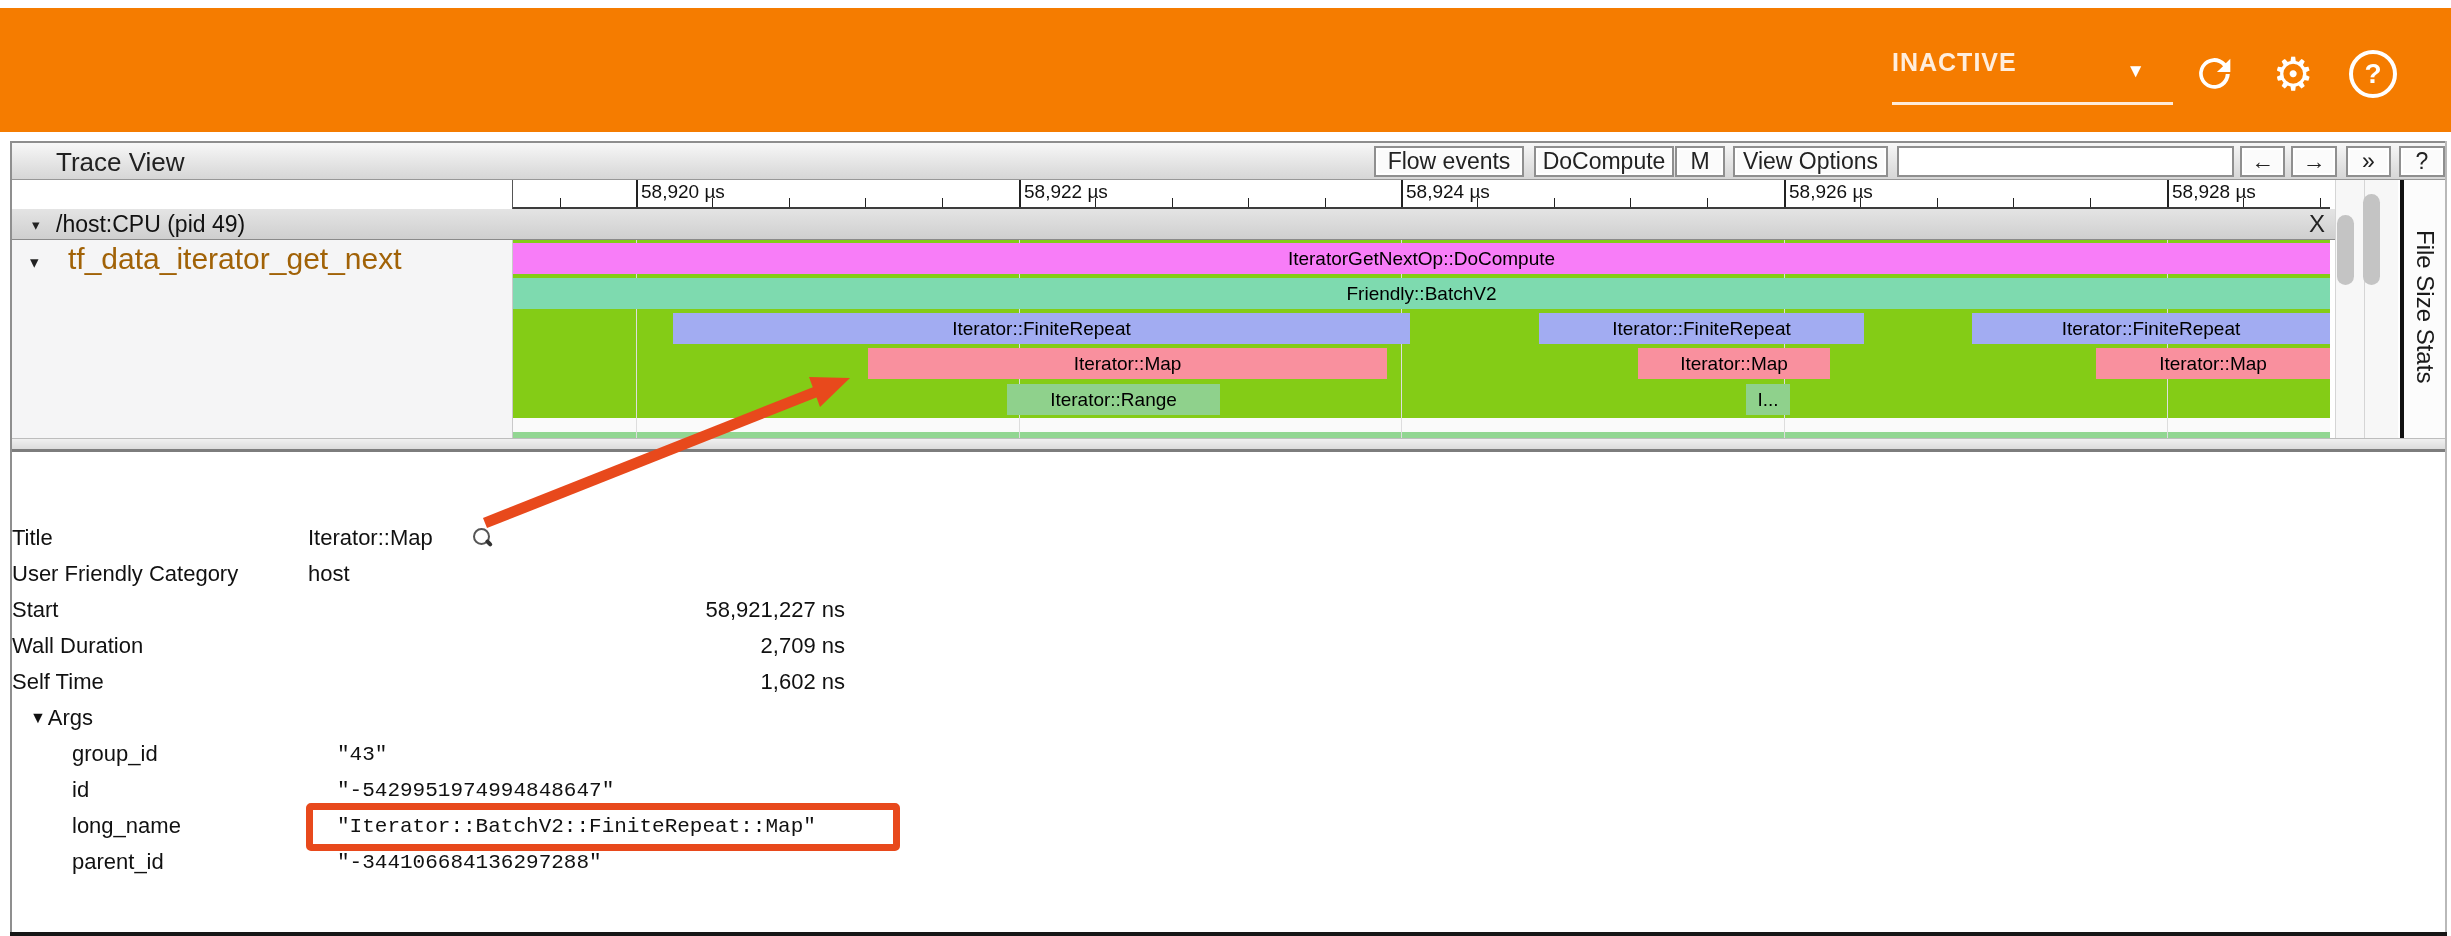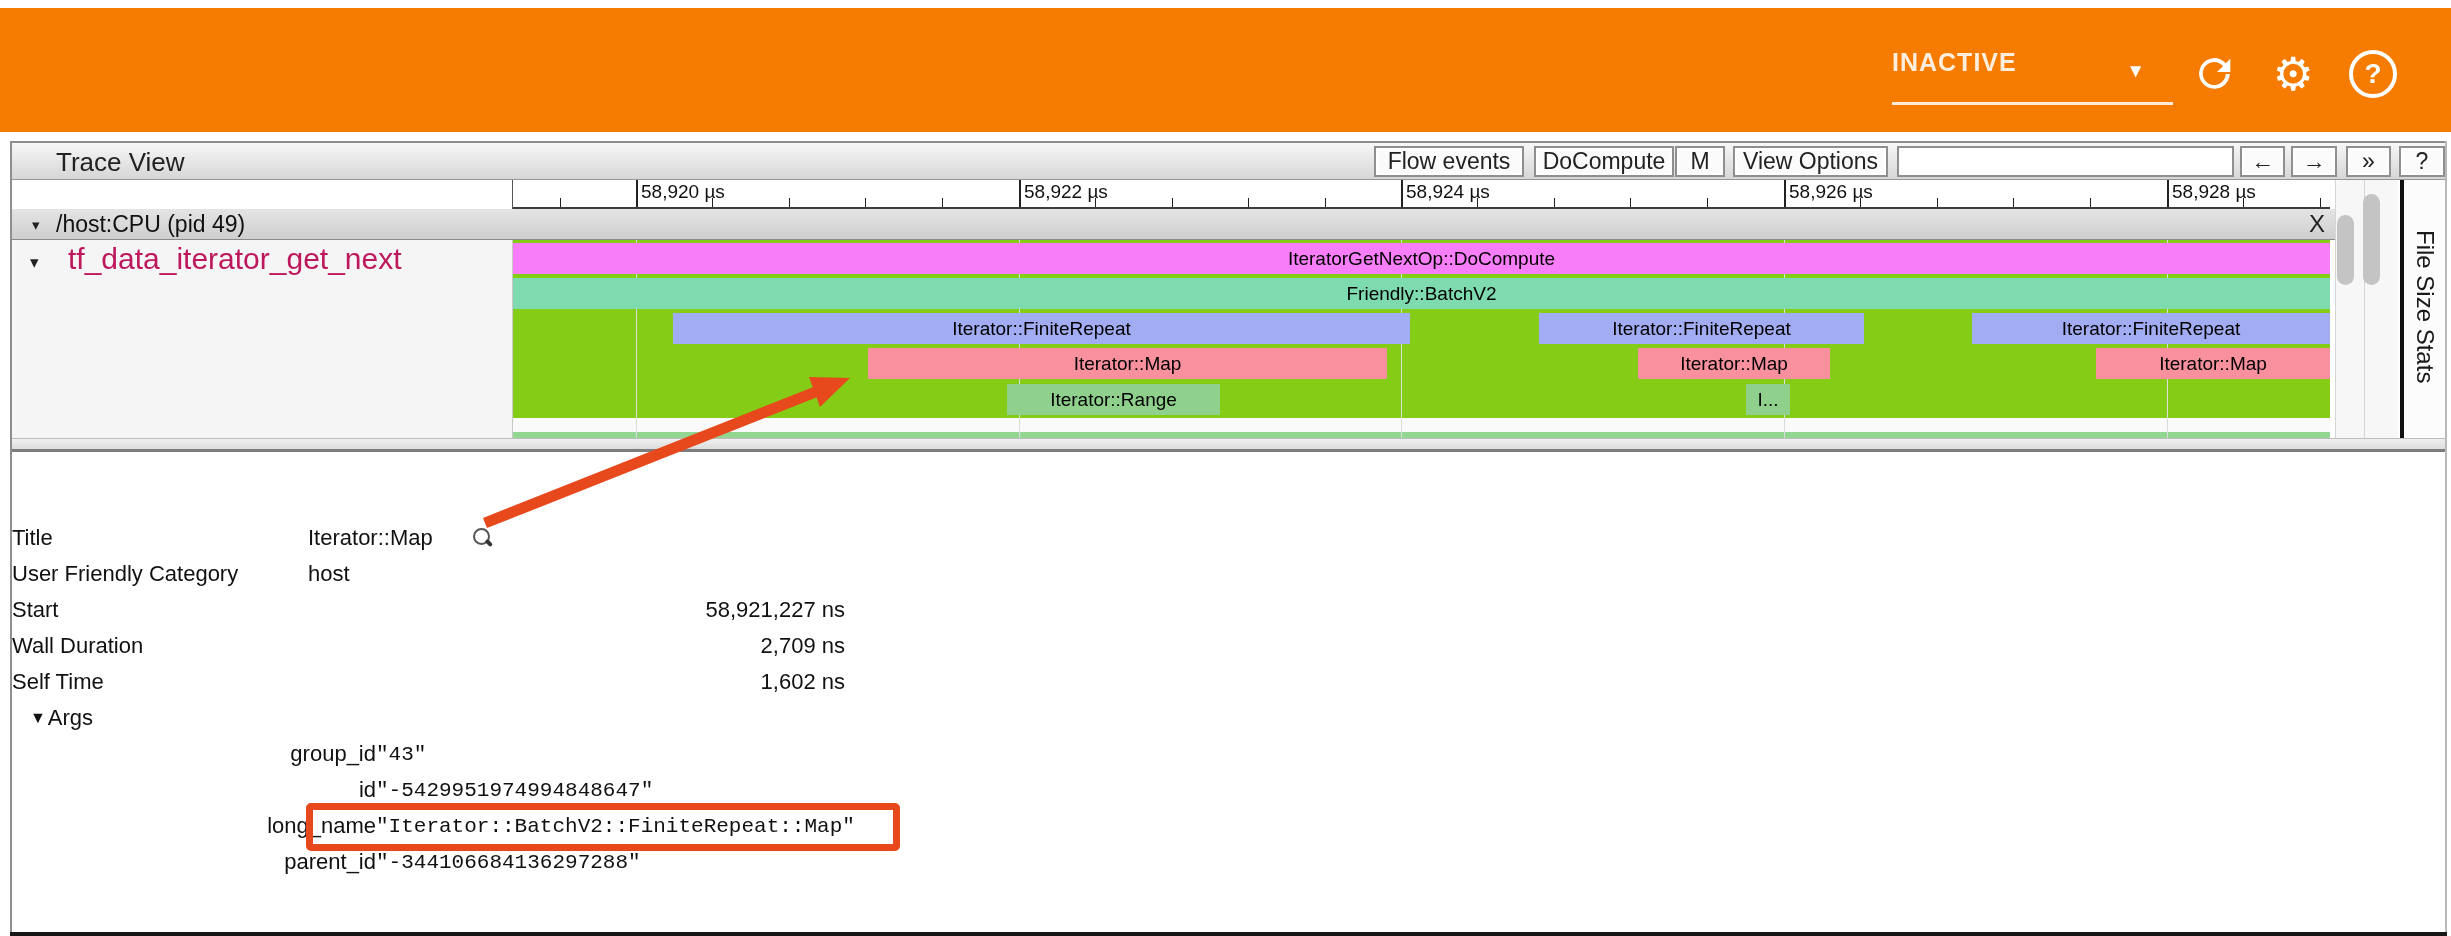--- a/index.html
+++ b/index.html
@@ -38,21 +38,21 @@
   .procrow{position:absolute;left:0;top:68px;width:2323px;height:31px;box-sizing:border-box;background:linear-gradient(#e4e4e4,#cfcfcf);
            border-bottom:1px solid #8a8a8a;}
   .procrow .tri{position:absolute;left:20px;top:7px;font-size:15px;color:#222;cursor:pointer;}
   .procrow .lbl{position:absolute;left:44px;top:2px;font-size:23px;color:#111;}
   .proc-close{position:absolute;left:2290px;top:1px;width:30px;height:28px;font-size:24px;color:#222;
               display:flex;align-items:center;justify-content:center;cursor:pointer;}
   
   .track{position:absolute;left:0;top:99px;width:2323px;height:198px;}
   .track-labelcol{position:absolute;left:0;top:0;width:501px;height:198px;background:#F5F5F6;border-right:1px solid #c9c9c9;box-sizing:border-box;}
   .track-labelcol .tri{position:absolute;left:18px;top:12px;font-size:17px;color:#222;cursor:pointer;}
-  .track-labelcol .lbl{position:absolute;left:56px;top:2px;font-size:30px;color:#be185d;}
+  .track-labelcol .lbl{position:absolute;left:56px;top:2px;font-size:30px;color:#a16207;}
   .lanes{position:absolute;left:501px;top:0;width:1817px;height:198px;background:#84cc16;overflow:hidden;}
   .gridline{position:absolute;top:0;width:1px;height:198px;background:#DDDDDD;}
   .slice{position:absolute;height:31px;font-size:19px;color:#000;text-align:center;line-height:31px;
          overflow:hidden;white-space:nowrap;cursor:pointer;}
   .lane-white{position:absolute;left:0;top:178px;width:1817px;height:14px;background:#FAFAFA;}
   .lane-overview{position:absolute;left:0;top:192px;width:1817px;height:6px;background:#92D692;}
   
   .gutters{position:absolute;left:2323px;top:39px;width:63px;height:258px;background:#F7F7F7;border-left:1px solid #d5d5d5;box-sizing:border-box;}
   .gutter-split{position:absolute;left:2352px;top:39px;width:1px;height:258px;background:#d5d5d5;}
   .pill{position:absolute;width:17px;border-radius:9px;background:#c4c4c4;cursor:pointer;}
@@ -70,21 +70,21 @@
         display:flex;align-items:center;justify-content:center;font-size:22px;cursor:pointer;}
   .dbody{position:absolute;left:0;top:367px;width:2433px;height:424px;background:#fff;padding-top:12px;box-sizing:border-box;}
   .drow{display:flex;align-items:center;height:36px;}
   .dlabel{width:296px;font-size:22px;color:#111;flex:none;}
   .dvalue{width:537px;font-size:22px;color:#111;flex:none;display:flex;align-items:center;}
   .dvalue.num{display:block;text-align:right;}
   .dvalue.mono{font-family:"Liberation Mono","DejaVu Sans Mono",monospace;font-size:21px;}
   .args-head{display:flex;align-items:center;height:36px;padding-left:18px;font-size:22px;}
   .args-head .tri{font-size:16px;margin-right:2px;cursor:pointer;}
   .drow.arg .dlabel{width:265px;}
-  .drow.arg{padding-left:99px;text-align:right;}
+  .drow.arg{padding-left:60px;}
   .mag{display:inline-block;position:relative;width:22px;height:22px;margin-left:38px;cursor:pointer;}
   .mag::before{content:"";position:absolute;left:2px;top:1px;width:13px;height:13px;border:2.5px solid #555;border-radius:50%;background:rgba(255,255,255,.6);}
   .mag::after{content:"";position:absolute;left:14px;top:14px;width:8px;height:3.5px;background:#333;transform:rotate(45deg);border-radius:2px;}
   
   .anno-box{position:absolute;left:294px;top:662px;width:580px;height:34px;border:7px solid #E8491C;border-radius:5px;z-index:60;pointer-events:none;}
   .anno-svg{position:absolute;left:0;top:0;z-index:60;pointer-events:none;}
 </style>
 </head>
 <body>
 

